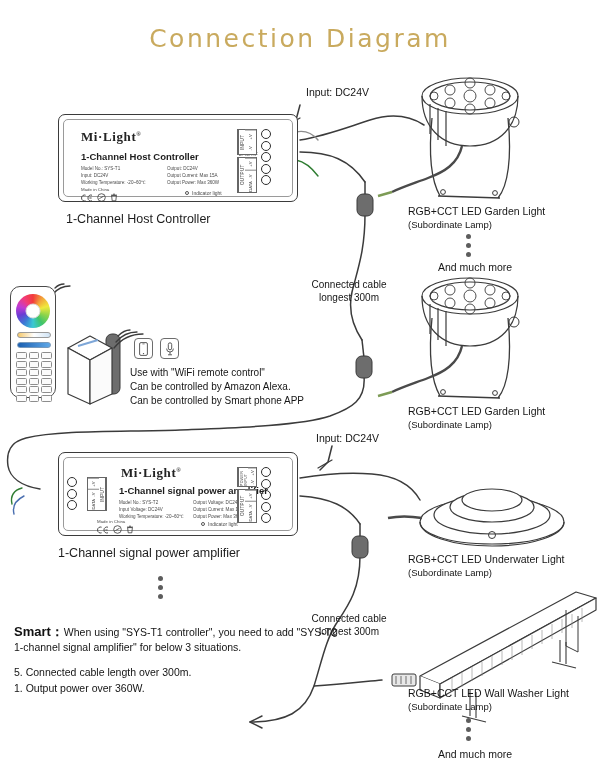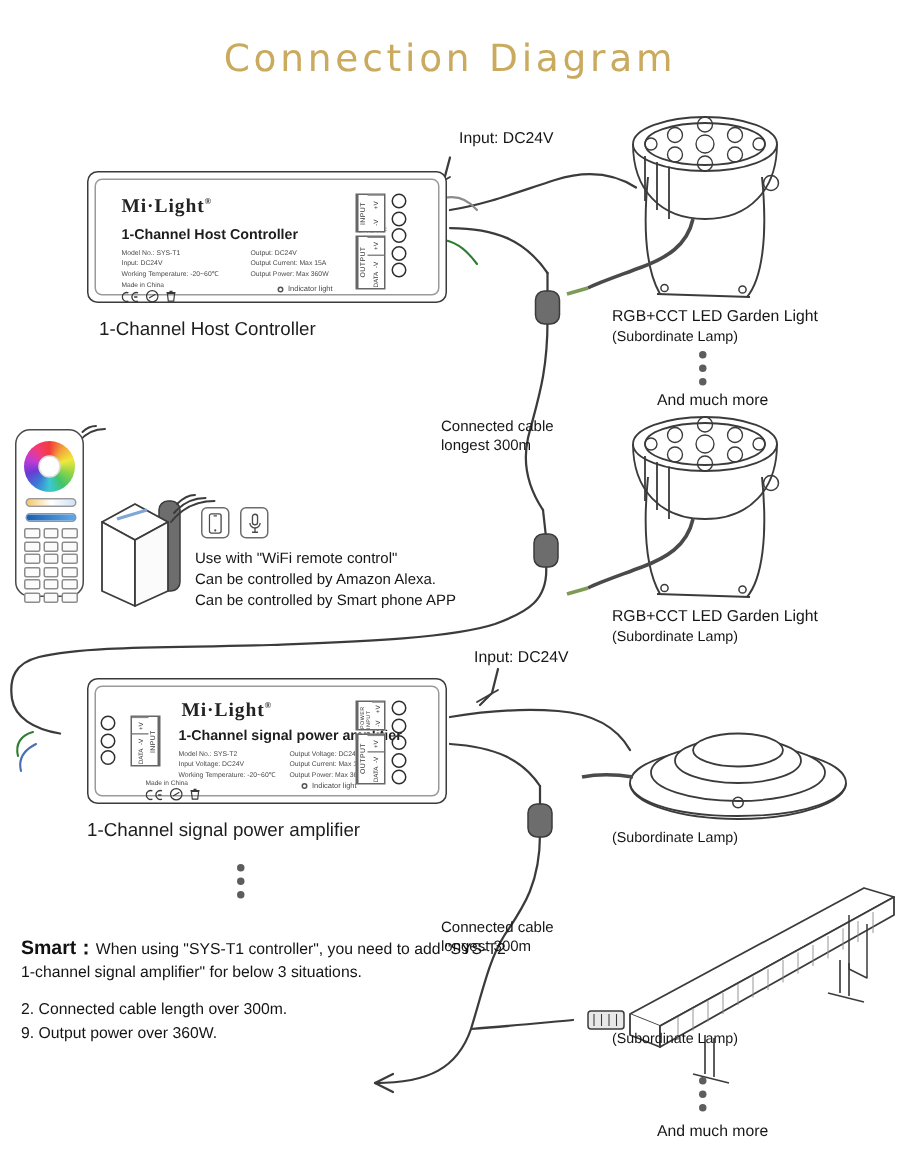--- a/index.html
+++ b/index.html
@@ -112,21 +112,21 @@
   }
 
   
   .label {
     position: absolute;
     font-size: 10px;
     color: #161616;
     white-space: nowrap;
     line-height: 13px;
   }
-  .label.center { text-align: left; white-space: normal; }
+  .label.center { text-align: center; white-space: normal; }
   .lamp-label {
     position: absolute;
     font-size: 10.5px;
     line-height: 14px;
     color: #161616;
     white-space: nowrap;
   }
   .lamp-sub { font-size: 9.5px; }
   .muchmore { position: absolute; font-size: 10.5px; color: #161616; white-space: nowrap; }
   .vdots { position: absolute; display: flex; flex-direction: column; gap: 4px; align-items: center; }
@@ -543,24 +543,26 @@
       <i></i>
   </div>
   <div class="muchmore" style="left:438px; top:261px;">And much more</div>
 
   <div class="lamp-label" style="left:408px; top:404px;">
     <div>RGB+CCT LED Garden Light</div>
     <div class="lamp-sub">(Subordinate Lamp)</div>
   </div>
 
   <div class="lamp-label" style="left:408px; top:552px;">
+    <div>RGB+CCT LED Underwater Light</div>
     <div class="lamp-sub">(Subordinate Lamp)</div>
   </div>
 
   <div class="lamp-label" style="left:408px; top:686px;">
+    <div>RGB+CCT LED Wall Washer Light</div>
     <div class="lamp-sub">(Subordinate Lamp)</div>
   </div>
   <div class="vdots" style="left:466px; top:718px;">
     <i></i>
       <i></i>
       <i></i>
   </div>
   <div class="muchmore" style="left:438px; top:748px;">And much more</div>
 
   <div class="vdots" style="left:158px; top:576px;">
@@ -568,18 +570,18 @@
       <i></i>
       <i></i>
   </div>
 
   <div id="note-block">
     <div class="note-body">
       <span class="note-head">Smart：</span><span class="note-line1">When using "SYS-T1 controller", you need to add "SYS-T2</span>
       <div>1-channel signal amplifier" for below 3 situations.</div>
     </div>
     <div class="note-items">
-      <div>2. Connected cable length over 300m.</div>
-      <div>9. Output power over 360W.</div>
+      <div>5. Connected cable length over 300m.</div>
+      <div>1. Output power over 360W.</div>
     </div>
   </div>
 
 </div>
 
 </body></html>

